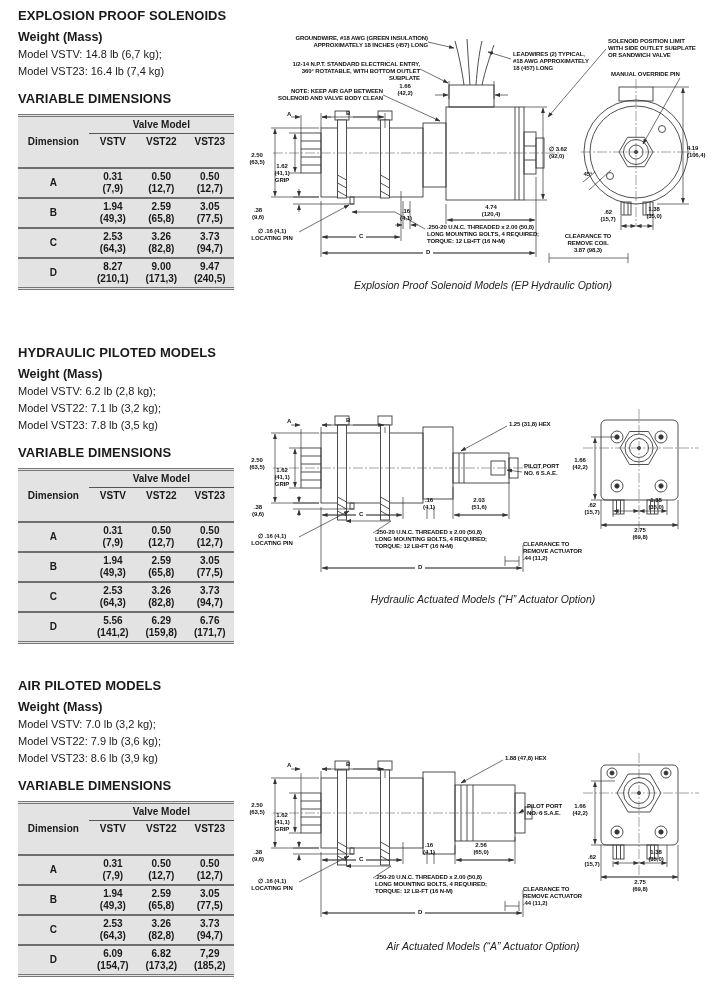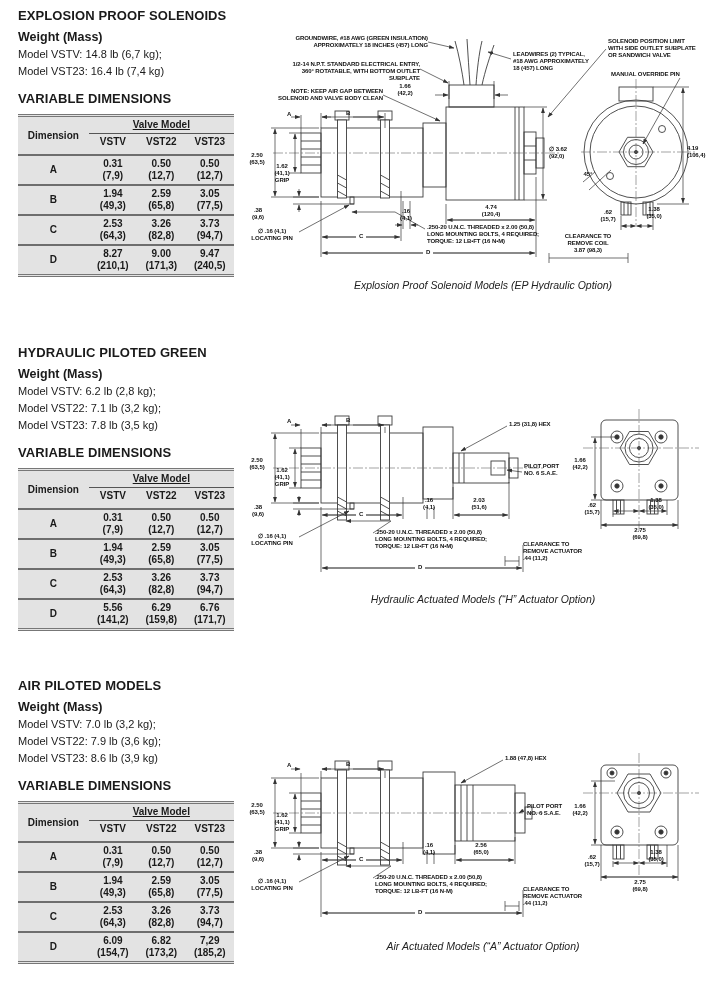--- a/index.html
+++ b/index.html
@@ -7,23 +7,23 @@
        font-family:"Liberation Sans",sans-serif;color:#1a1a1a;}
   .stext{position:absolute;left:18px;width:218px;}
   .h1{font-size:13px;font-weight:700;letter-spacing:.1px;margin:0 0 7px 0;}
   .h2{font-size:12.5px;font-weight:700;margin:0 0 2px 0;}
   .model{font-size:11px;line-height:17px;}
   .dimsh{margin-top:11px;margin-bottom:8px;}
   table.dims{border-collapse:collapse;width:216px;background:#e3e3e3;
              border-top:3px double #777;border-bottom:3px double #777;}
   table.dims th,table.dims td{font-size:10px;font-weight:700;text-align:center;
              padding:2px 0;line-height:12px;white-space:pre-line;}
-  th.vm{border-bottom:1.5px solid #555;text-decoration:underline;}
+  th.vm{border-bottom:1.5px solid #555;}
   table.dims tbody tr{border-top:2px solid #6e6e6e;}
-  thead tr.cols th{padding-bottom:6px;}
+  thead tr.cols th{padding-bottom:19px;}
   col.c0{width:70px;} col.cm{width:48px;}
   .diagram{position:absolute;width:480px;}
   .lbl{position:absolute;font-size:6px;font-weight:700;line-height:7px;
        letter-spacing:-.1px;white-space:pre-line;color:#111;}
   .bg{background:#fff;}
   .cap{position:absolute;left:0;width:100%;text-align:center;font-style:italic;
        font-size:10.5px;color:#222;}
   svg{display:block;}
 </style>
 </head>
@@ -239,21 +239,21 @@
   <div class="lbl" style="left:352px;top:184px;width:26px;text-align:center">.62
 (15,7)</div>
   <div class="lbl" style="left:396px;top:181px;width:30px;text-align:center">1.38
 (35,0)</div>
   <div class="lbl" style="left:444px;top:120px;width:34px">4.19
 (106,4)</div>
   <div class="cap" style="top:254px">Explosion Proof Solenoid Models (EP Hydraulic Option)</div>
 </div>
 
 <div class="stext" style="top:345px">
-  <div class="h1">HYDRAULIC PILOTED GREEN</div>
+  <div class="h1">HYDRAULIC PILOTED MODELS</div>
   <div class="h2">Weight (Mass)</div>
   <div class="model">Model VSTV: 6.2 lb (2,8 kg);</div>
   <div class="model">Model VST22: 7.1 lb (3,2 kg);</div>
   <div class="model">Model VST23: 7.8 lb (3,5 kg)</div>
   <div class="h1 dimsh">VARIABLE DIMENSIONS</div>
   <table class="dims">
     <colgroup>
         <col class="c0">
         <col class="cm">
         <col class="cm">

